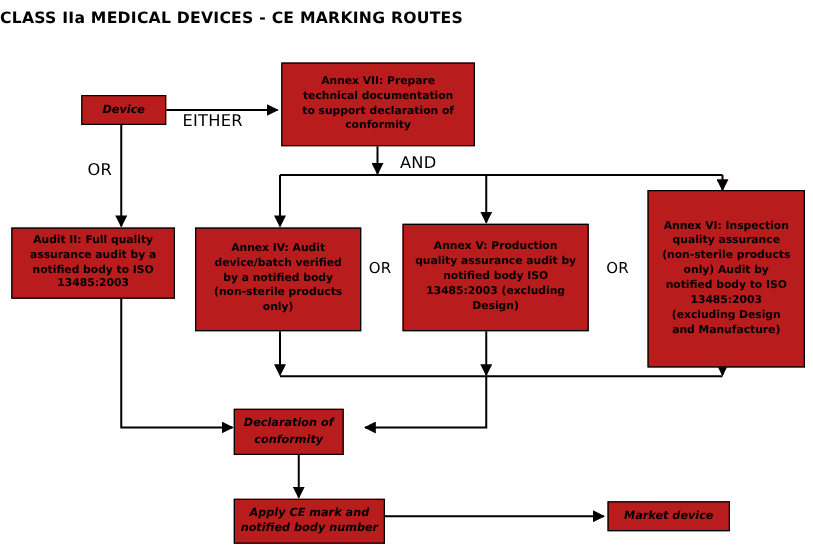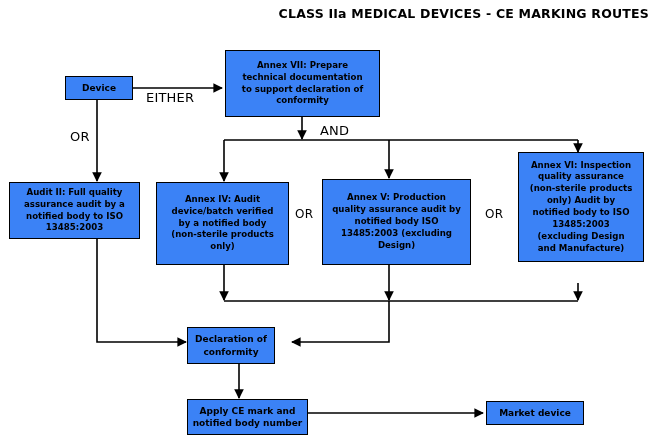--- a/index.html
+++ b/index.html
@@ -22,45 +22,45 @@
     left: 0;
     top: 0;
     width: 650px;
     height: 446px;
   }
   .title {
     position: absolute;
     left: 0;
     top: 6px;
     width: 605px;
-    text-align: right;
+    text-align: left;
     font-size: 12.5px;
     font-weight: bold;
     letter-spacing: 0.2px;
     color: #000000;
-    padding-left: 44px;
   }
   .node {
     position: absolute;
     box-sizing: border-box;
     border: 1.6px solid #000000;
-    background: #3b82f6;
+    background: #b91c1c;
     display: flex;
     align-items: center;
     justify-content: center;
     text-align: center;
     font-size: 8.6px;
     font-weight: bold;
     line-height: 1.38;
     color: #000000;
     padding: 0 4px;
     white-space: pre-line;
   }
   .node.small {
     font-size: 9px;
+    font-style: italic;
   }
   .edge-label {
     position: absolute;
     font-size: 13px;
     font-weight: normal;
     color: #000000;
     letter-spacing: 0.2px;
     white-space: nowrap;
   }
   .edge-label.or-small {
@@ -130,21 +130,21 @@
 by a notified body
 (non-sterile products
 only)</div>
 
   <div class="node" style="left:322px; top:179px; width:149px; height:86px;">Annex V: Production
 quality assurance audit by
 notified body ISO
 13485:2003 (excluding
 Design)</div>
 
-  <div class="node" style="left:518px; top:152px; width:126px; height:110px;">Annex VI: Inspection
+  <div class="node" style="left:518px; top:152px; width:126px; height:142px;">Annex VI: Inspection
 quality assurance
 (non-sterile products
 only) Audit by
 notified body to ISO
 13485:2003
 (excluding Design
 and Manufacture)</div>
 
   <div class="node small" style="left:187px; top:327px; width:88px; height:37px;">Declaration of
 conformity</div>

